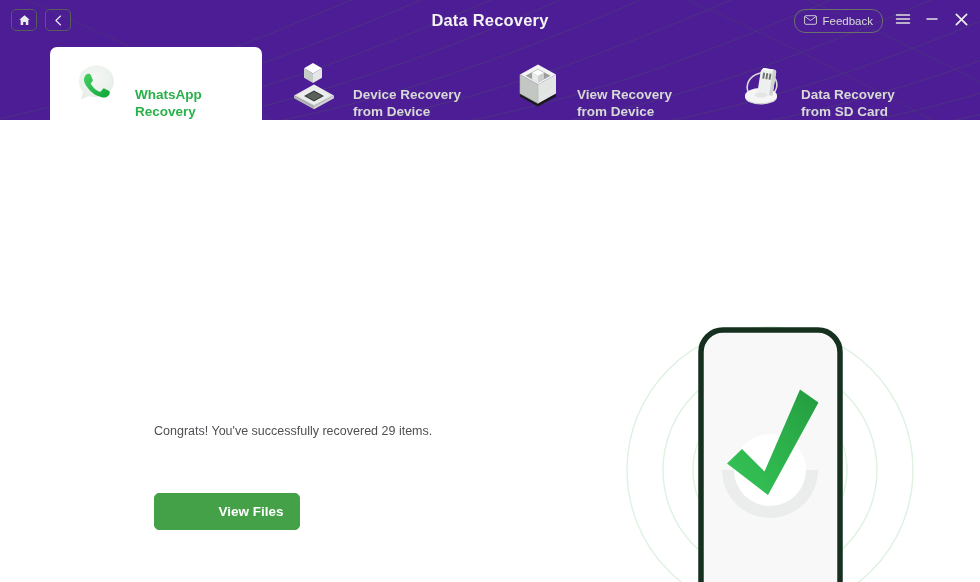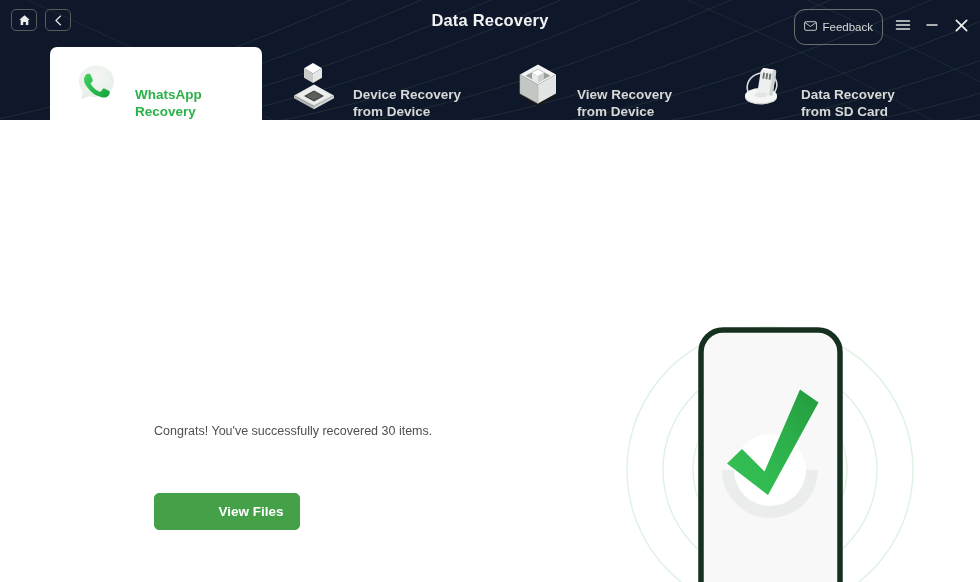--- a/index.html
+++ b/index.html
@@ -8,21 +8,21 @@
     width:980px; height:582px;
     font-family:"Liberation Sans", sans-serif;
     background:#ffffff;
     overflow:hidden;
   }
   #app { position:relative; width:980px; height:582px; background:#fff; }
 
   
   .header-dark {
     position:absolute; left:0; top:0; width:980px; height:120px;
-    background:#0f172a;
+    background:#4c1d95;
     overflow:hidden;
   }
   .header-pattern {
     position:absolute; left:0; top:0; width:980px; height:120px;
     opacity:.55;
   }
 
   
   .titlebar {
     position:absolute; left:0; top:0; width:980px; height:40px;
@@ -42,21 +42,21 @@
     color:#f2f2f2; font-size:16.5px; font-weight:bold; letter-spacing:.2px;
     pointer-events:none;
   }
 
   .win-right {
     position:absolute; right:10px; top:9px;
     display:flex; align-items:center; gap:11px;
   }
   .feedback-btn {
     display:flex; align-items:center; gap:5px;
-    height:36px; padding:0 9px;
+    height:24px; padding:0 9px;
     border:1px solid #6a706b; border-radius:11px;
     color:#d7dad7; font-size:11.5px; cursor:pointer; background:transparent;
     font-family:"Liberation Sans", sans-serif;
   }
   .win-icon { cursor:pointer; display:flex; align-items:center; justify-content:center; width:18px; height:18px; }
 
   
   .tabs {
     position:absolute; left:0; top:40px; width:980px; height:80px;
   }
@@ -305,21 +305,21 @@
         <span class="tab-label">Data Recovery
 from SD Card</span>
       </div>
 
     </div>
   </div>
 
   <div class="body">
 
     <div class="copy">
-      <div class="subtext">Congrats! You've successfully recovered 30 items.</div>
+      <div class="subtext">Congrats! You've successfully recovered 29 items.</div>
     </div>
 
     <div class="btn-row">
       <div class="btn btn-primary">View Files</div>
     </div>
 
     <div class="illus">
       <svg width="320" height="320" viewBox="0 0 320 320">
         <defs>
           <linearGradient id="checkGrad" x1="0" y1="1" x2="1" y2="0">

